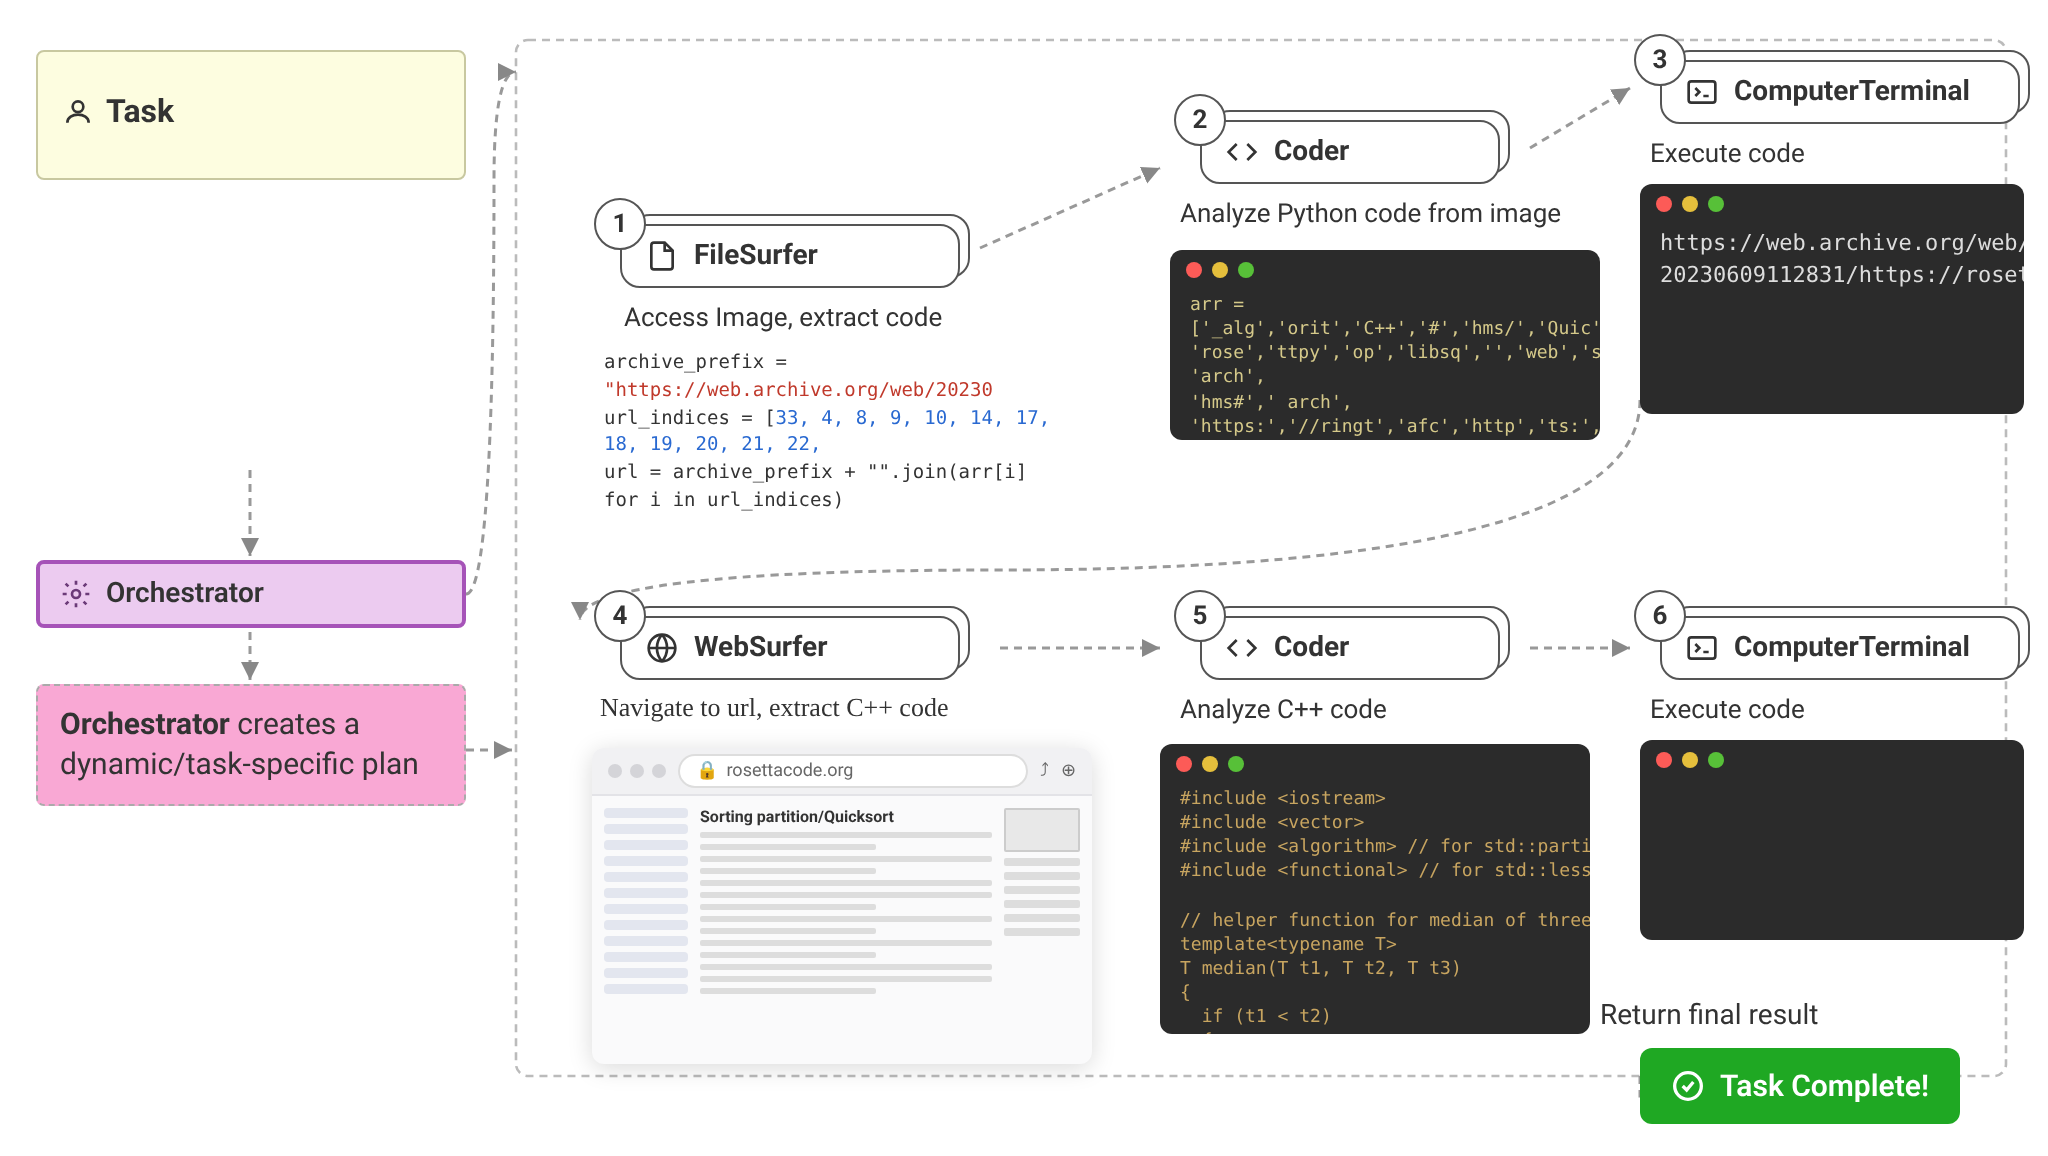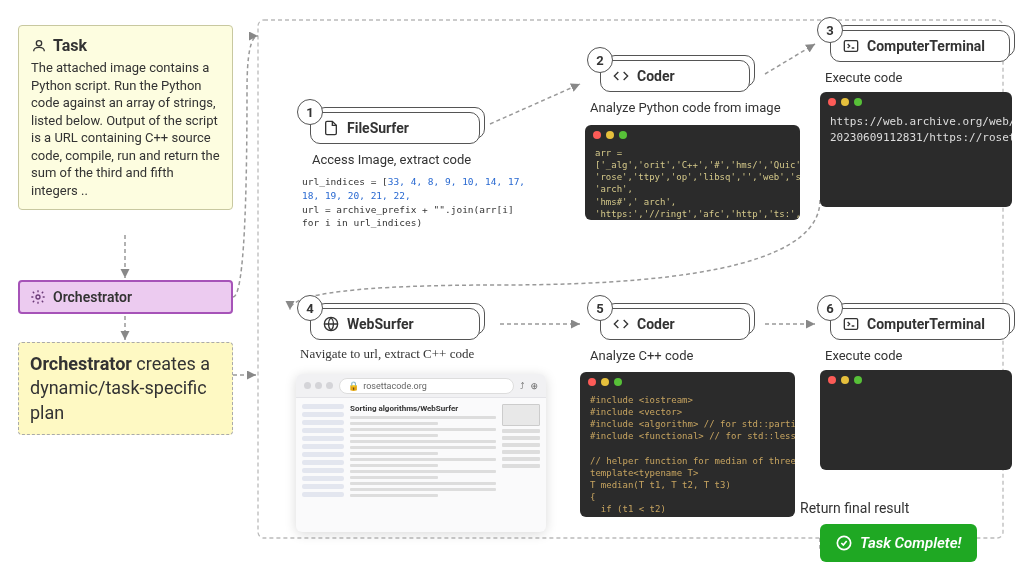--- a/index.html
+++ b/index.html
@@ -15,21 +15,21 @@
   }
 
   
   .task-card {
     position: absolute;
     left: 18px; top: 25px;
     width: 215px;
     background: #fdfde0;
     border: 1px solid #c8c8a0;
     border-radius: 4px;
-    padding: 10px 12px;
+    padding: 20px 12px;
   }
   .task-title { font-weight: 700; font-size: 16px; display: flex; align-items: center; gap: 6px; margin-bottom: 4px; }
   .task-body { font-size: 13px; line-height: 1.35; color: #333; }
 
   
   .orch-card {
     position: absolute;
     left: 18px; top: 280px;
     width: 215px;
     background: #eccbf0;
@@ -39,25 +39,25 @@
     font-weight: 600;
     display: flex; align-items: center; gap: 7px;
     font-size: 14px;
   }
 
   
   .plan-card {
     position: absolute;
     left: 18px; top: 342px;
     width: 215px;
-    background: #fef9c3;
+    background: #f9a8d4;
     border: 1px dashed #aaa;
     border-radius: 4px;
     padding: 9px 11px;
-    font-size: 18px;
+    font-size: 15px;
     line-height: 1.35;
   }
 
   
   .agent-stack {
     position: absolute;
   }
   .agent-back {
     position: absolute;
     top: -5px; right: -5px;
@@ -175,21 +175,21 @@
 
   
   .complete-btn {
     position: absolute;
     background: #1fa823;
     color: #fff;
     font-weight: 600;
     font-size: 15px;
     border-radius: 6px;
     padding: 10px 16px;
-    display: flex; align-items: center; gap: 8px; font-style: italic;
+    display: flex; align-items: center; gap: 8px;
   }
 
   .result-label {
     position: absolute;
     font-size: 14px;
     color: #333;
   }
 
   
   svg.arrows {
@@ -239,21 +239,20 @@
 <div class="task-card">
   <div class="task-title">
     <span class="icon">
       <svg viewBox="0 0 24 24" fill="none" stroke="#333" stroke-width="2">
           <circle cx="12" cy="8" r="4"></circle>
           <path d="M4 20c0-4 4-6 8-6s8 2 8 6"></path>
         </svg>
     </span>
     <span>Task</span>
   </div>
-  <div class="task-body">The attached image contains a Python script. Run the Python code against an array of strings, listed below. Output of the script is a URL containing C++ source code, compile, run and return the sum of the third and fifth integers ..</div>
 </div>
 
 <div class="orch-card">
   <span class="icon">
     <svg viewBox="0 0 24 24" fill="none" stroke="#6b3a78" stroke-width="2">
         <circle cx="12" cy="12" r="3"></circle>
         <path d="M12 2v3M12 19v3M4.2 4.2l2.1 2.1M17.7 17.7l2.1 2.1M2 12h3M19 12h3M4.2 19.8l2.1-2.1M17.7 6.3l2.1-2.1"></path>
       </svg>
   </span>
   <span>Orchestrator</span>
@@ -272,20 +271,21 @@
           <path d="M14 2H6a2 2 0 0 0-2 2v16a2 2 0 0 0 2 2h12a2 2 0 0 0 2-2V8z"></path>
           <polyline points="14 2 14 8 20 8"></polyline>
         </svg>
     </span>
     <span>FileSurfer</span>
   </div>
 </div>
 <div class="agent-sub" style="left:312px; top:152px;">Access Image, extract code</div>
 
 <div class="snippet" style="left:302px; top:175px; width:230px;">
+  <div><span>archive_prefix = </span><span class="pyred">"https://web.archive.org/web/20230</span></div>
   <div><span>url_indices = [</span><span class="pynum">33, 4, 8, 9, 10, 14, 17, 18, 19, 20, 21, 22,</span></div>
   <div>url = archive_prefix + "".join(arr[i] for i in url_indices)</div>
 </div>
 
 <div class="agent-stack" style="left:600px; top:60px; width:150px;">
   <div class="agent-back"></div>
   <div class="agent-pill">
     <div class="agent-num">2</div>
     <span class="icon">
       <svg viewBox="0 0 24 24" fill="none" stroke="#333" stroke-width="2">
@@ -376,21 +376,21 @@
         <div></div>
         <div></div>
         <div></div>
         <div></div>
       <div></div>
         <div></div>
         <div></div>
         <div></div>
     </div>
     <div class="b-main">
-      <div class="b-title">Sorting algorithms/WebSurfer</div>
+      <div class="b-title">Sorting partition/Quicksort</div>
       <div class="b-line"></div>
         <div class="b-line b-s"></div>
         <div class="b-line"></div>
       <div class="b-line b-s"></div>
         <div class="b-line"></div>
         <div class="b-line"></div>
       <div class="b-line b-s"></div>
         <div class="b-line"></div>
         <div class="b-line b-s"></div>
       <div class="b-line"></div>

